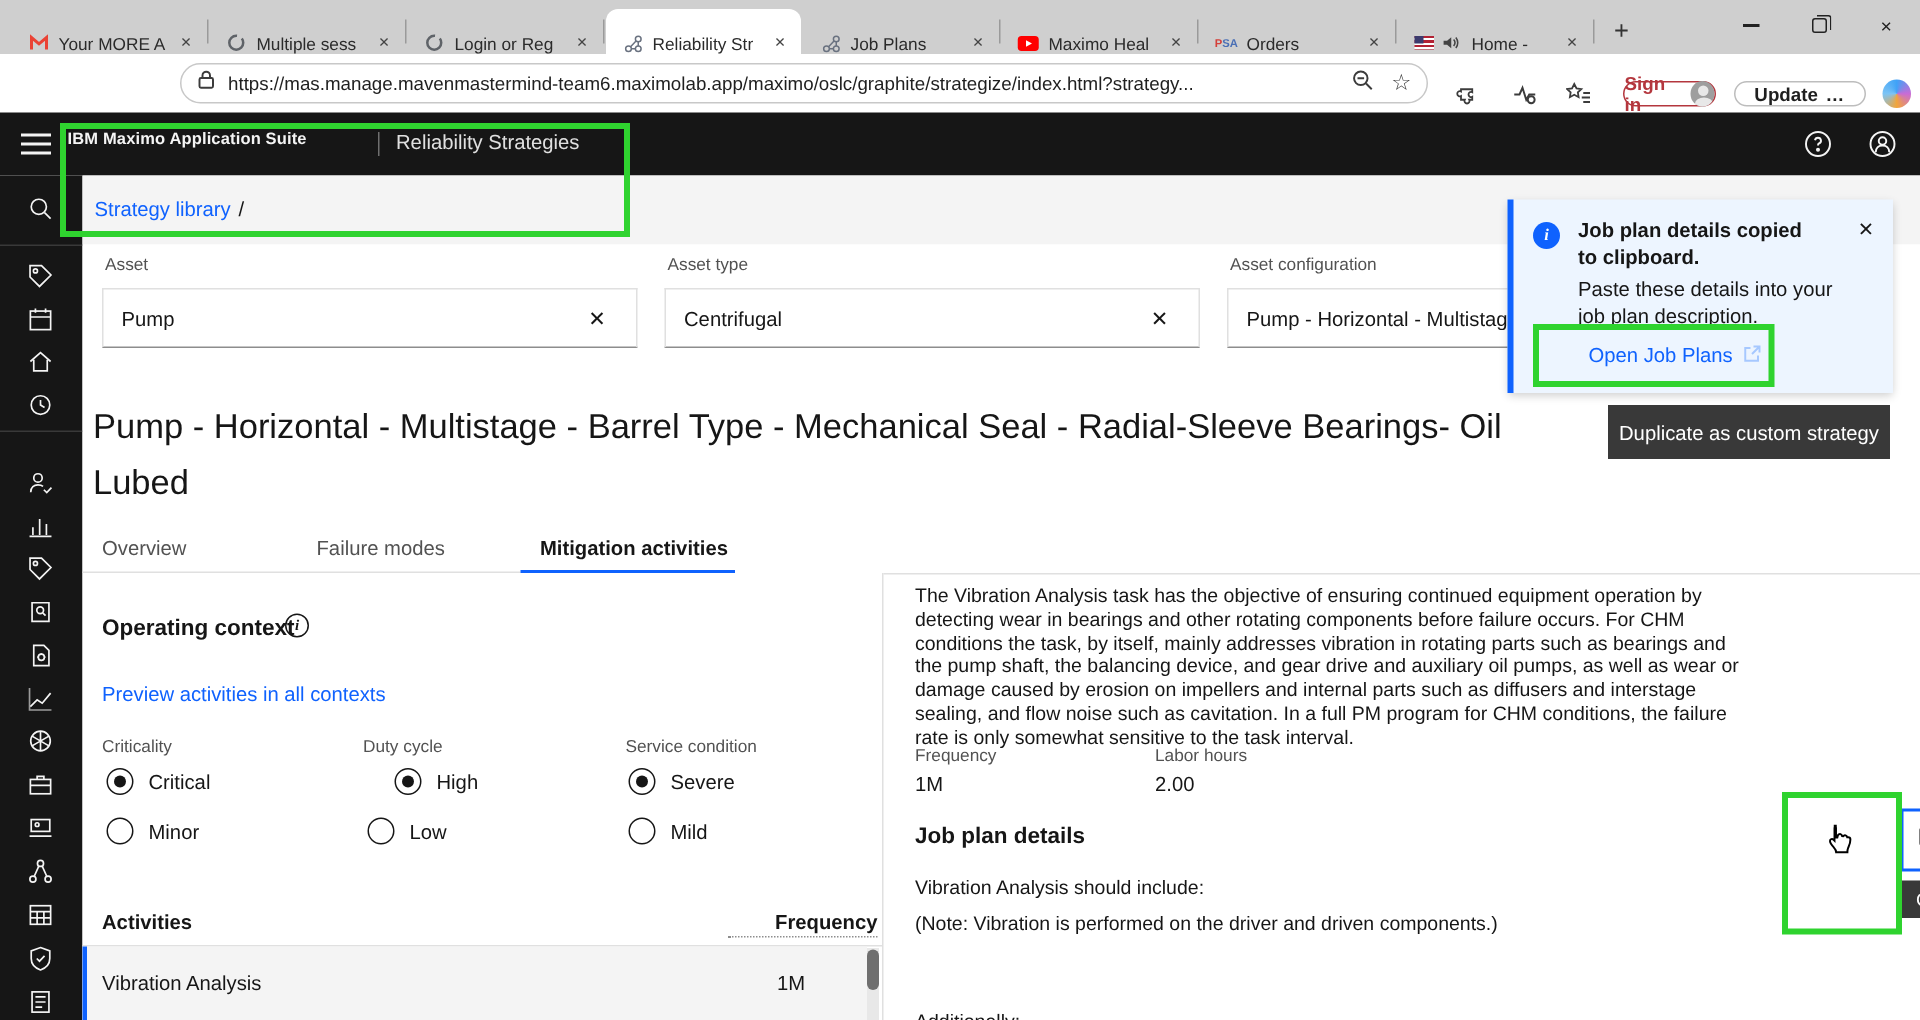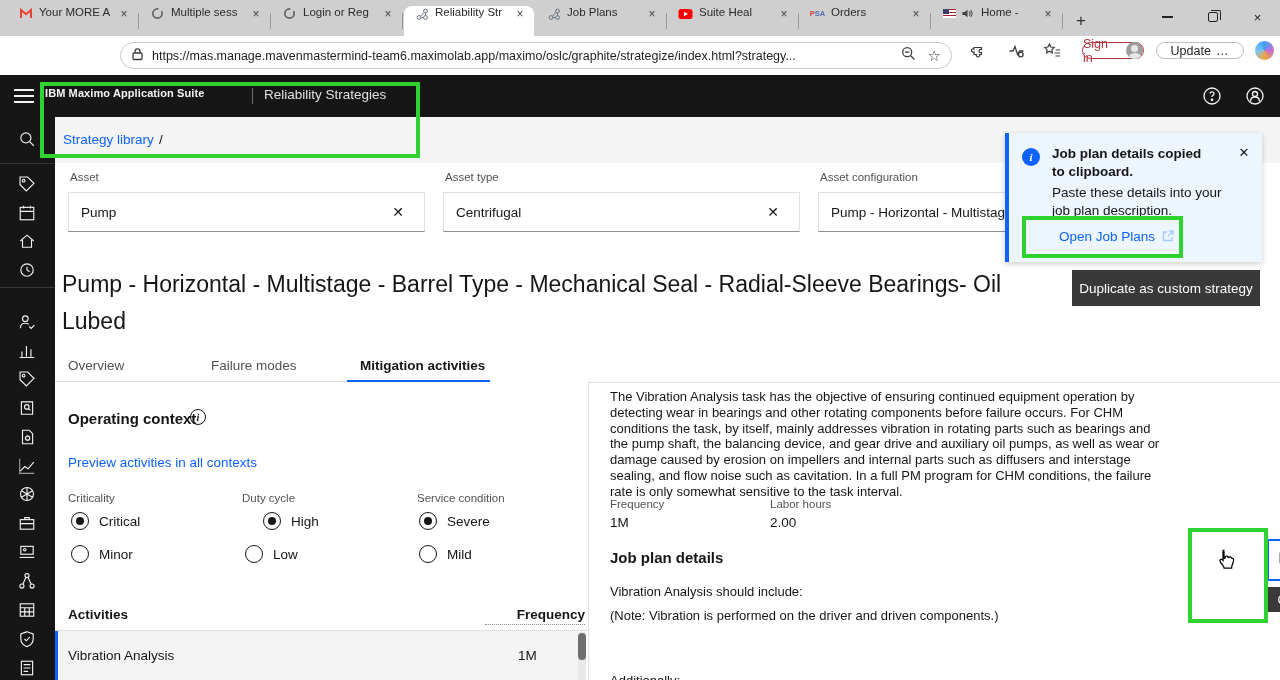--- a/index.html
+++ b/index.html
@@ -2,37 +2,37 @@
 <html><head>
 <meta charset="utf-8">
 <style>
   * { margin:0; padding:0; box-sizing:border-box; }
   html,body { width:1280px; height:680px; overflow:hidden; }
   body { font-family:"Liberation Sans", sans-serif; color:#161616; background:#fff; }
   #screen { position:relative; width:1280px; height:680px; overflow:hidden; background:#fff; }
 
   
   .tabbar { position:absolute; left:0; top:0; width:1280px; height:36px; background:#cfcfcf; }
-  .btab { position:absolute; top:6px; height:30px; width:130px; display:flex; align-items:flex-start; padding:0 6px 0 10px; font-size:11.5px; color:#2b2b2b; }
+  .btab { position:absolute; top:6px; height:30px; width:130px; display:flex; align-items:flex-end; padding:0 6px 0 10px; font-size:11.5px; color:#2b2b2b; }
   .btab .sep { position:absolute; right:-1px; top:7px; height:16px; width:1px; background:#9a9a9a; }
   .btab.active { background:#fff; border-radius:8px 8px 0 0; }
   .tab-label { flex:1; white-space:nowrap; overflow:hidden; margin-left:6px; }
   .tab-x { width:16px; height:16px; border-radius:4px; display:flex; align-items:center; justify-content:center; font-size:12px; color:#444; }
   .favicon { width:15px; height:15px; display:inline-flex; align-items:center; justify-content:center; flex:none; }
   .newtab { position:absolute; left:1068px; top:8px; width:26px; height:26px; font-size:17px; color:#333; display:flex; align-items:center; justify-content:center; }
   .winbtn { position:absolute; top:0; width:45px; height:34px; display:flex; align-items:center; justify-content:center; color:#222; font-size:13px; }
   .restore-glyph { width:10px; height:10px; border:1px solid #222; border-radius:2px; position:relative; }
   .restore-glyph::before { content:""; position:absolute; left:2px; top:-3px; width:9px; height:9px; border:1px solid #222; border-left:none; border-bottom:none; border-radius:0 2px 0 0; }
   .min-glyph { width:11px; height:1.5px; background:#222; }
 
   .toolbar { position:absolute; left:0; top:36px; width:1280px; height:39px; background:#fff; }
   .navic { position:absolute; top:45px; width:28px; height:22px; display:flex; align-items:center; justify-content:center; color:#3c3c3c; font-size:17px; }
   .urlbar { position:absolute; left:120px; top:42px; width:832px; height:27px; border:1px solid #c8c8c8; border-radius:14px; background:#fff; display:flex; align-items:center; padding:0 10px; }
   .urltext { flex:1; font-size:12.5px; color:#1f1f1f; white-space:nowrap; overflow:hidden; margin-left:8px; }
-  .tbright { position:absolute; top:42px; height:17px; display:flex; align-items:center; justify-content:center; }
+  .tbright { position:absolute; top:54px; height:17px; display:flex; align-items:center; justify-content:center;font-weight:bold; }
   .pill { border-radius:14px; font-size:12.5px; display:flex; align-items:center; justify-content:center; gap:5px; }
   .signin { left:1082px; width:62px; border:1px solid #b4373e; color:#b4373e; }
   .update { left:1156px; width:88px; border:1px solid #bdbdbd; color:#1f1f1f; }
   .avatarc { width:17px; height:17px; border-radius:50%; background:#9e9e9e; position:relative; overflow:hidden; }
   .avatarc::before { content:""; position:absolute; left:5px; top:3px; width:7px; height:7px; border-radius:50%; background:#e8e8e8; }
   .avatarc::after { content:""; position:absolute; left:2.5px; top:10.5px; width:12px; height:8px; border-radius:50%; background:#e8e8e8; }
   .copilot { width:19px; height:19px; border-radius:50%; background:conic-gradient(#3fa2f7,#c96bd6,#f2a53a,#7cc4f5,#3fa2f7); }
 
   
   .mxheader { position:absolute; left:0; top:75px; width:1280px; height:42px; background:#161616; color:#f4f4f4; }
@@ -167,21 +167,21 @@
       <span class="tab-x">×</span>
         <span class="sep"></span>
     </div>
     <div class="btab" style="left:668px">
       <span class="favicon">
           <svg width="15" height="12" viewBox="0 0 15 12">
             <rect x="0.5" y="1" width="14" height="10" rx="2.5" fill="#f00"></rect>
             <path d="M6 3.8 L10 6 L6 8.2 Z" fill="#fff"></path>
           </svg>
         </span>
-      <span class="tab-label">Suite Heal</span>
+      <span class="tab-label">Maximo Heal</span>
       <span class="tab-x">×</span>
         <span class="sep"></span>
     </div>
     <div class="btab" style="left:800px">
       <span class="favicon">
           <span style="font-size:7.5px;font-weight:bold;color:#d4403a">P<span style="color:#4a6fb5">SA</span></span>
         </span>
       <span class="tab-label">Orders</span>
       <span class="tab-x">×</span>
         <span class="sep"></span>

